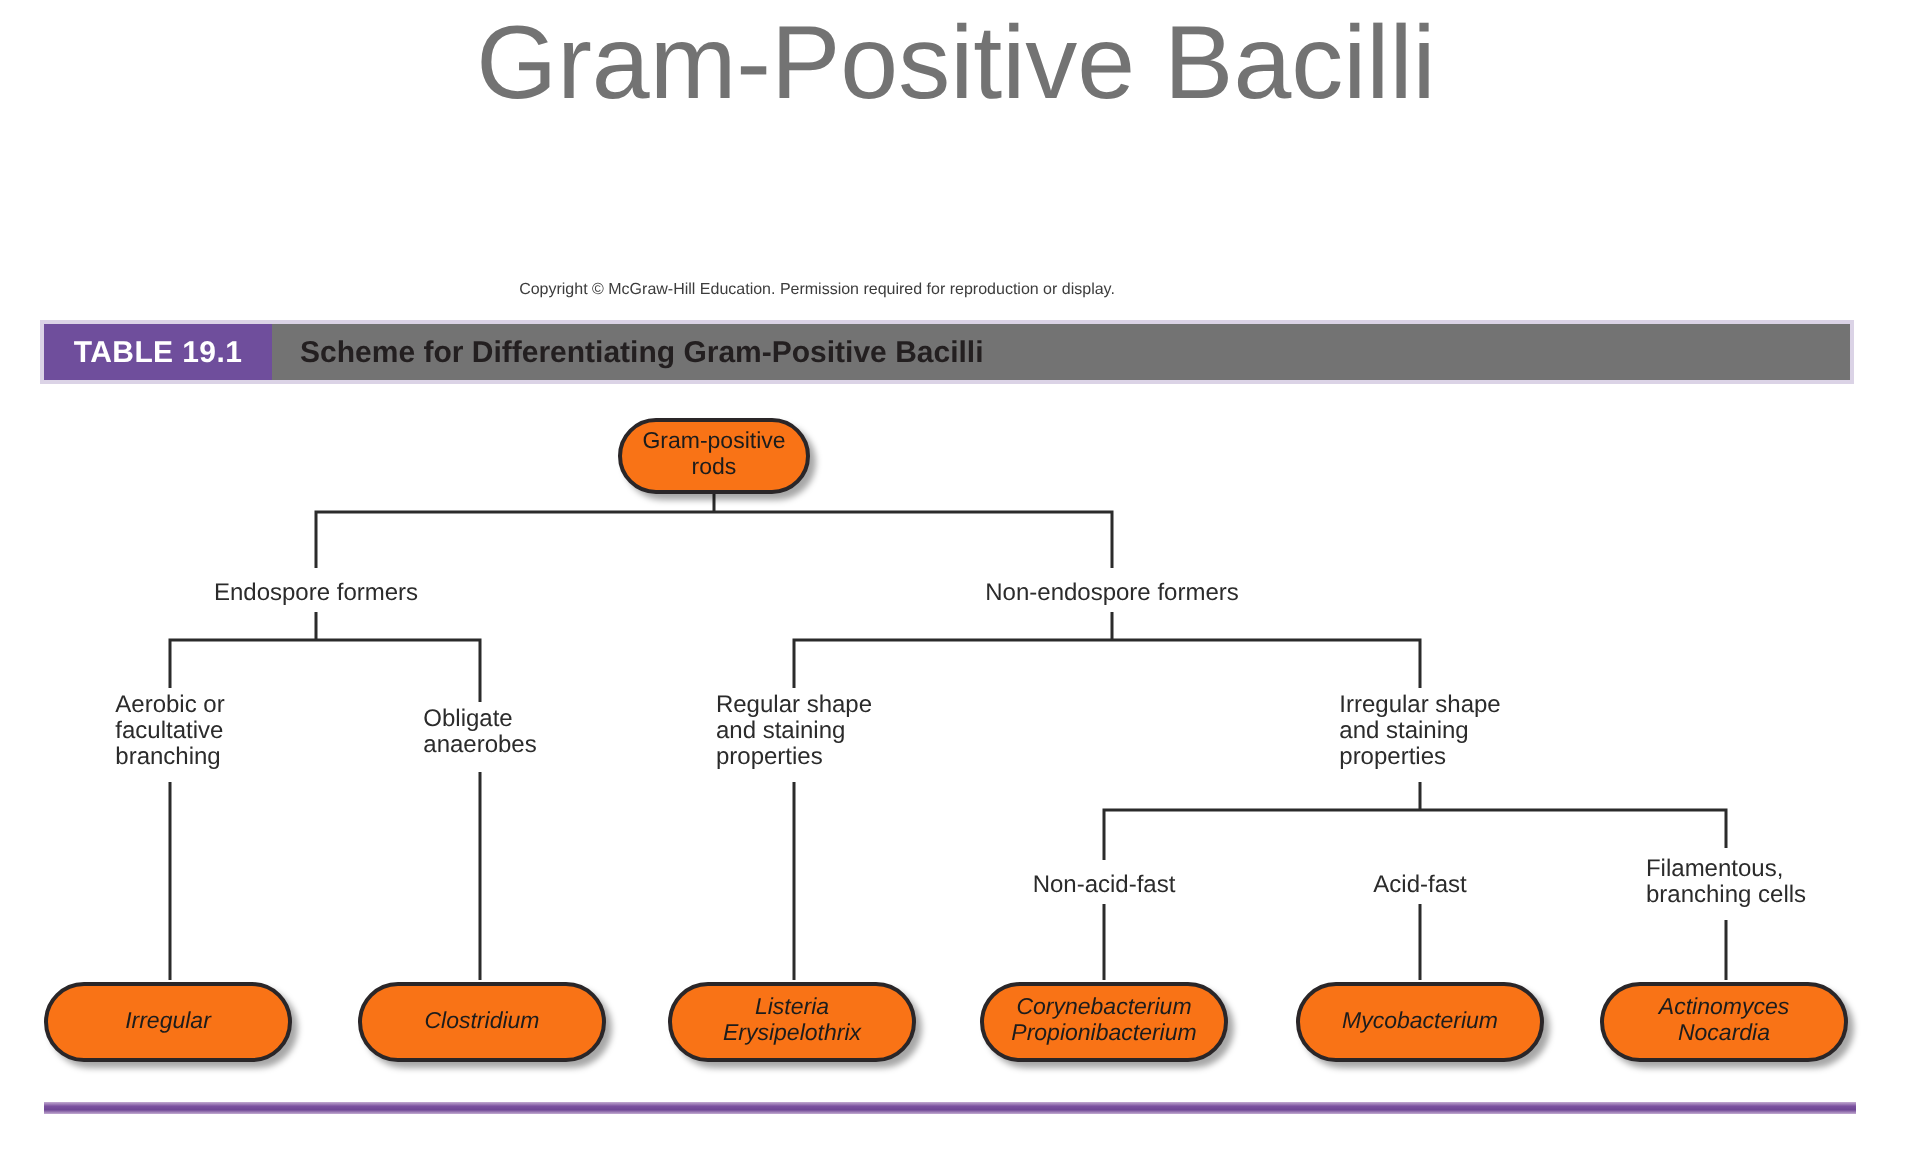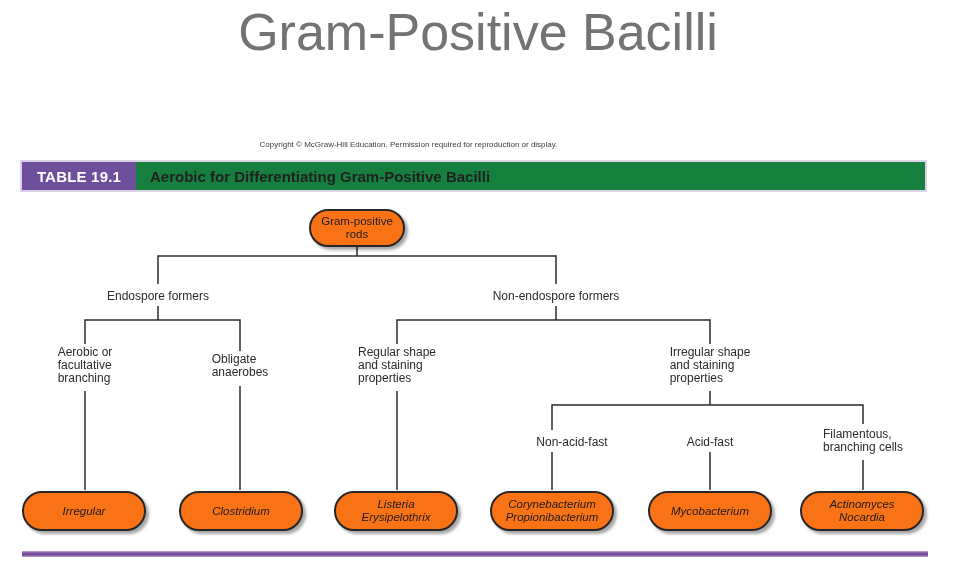--- a/index.html
+++ b/index.html
@@ -10,21 +10,21 @@
     position:absolute; top:2px; left:0; width:956px;
     text-align:center; font-size:52px; color:#737373;
   }
   .copyright {
     position:absolute; top:140px; left:0; width:817px;
     text-align:center; font-size:8px; color:#3c3c3c;
   }
 
   .table-header {
     position:absolute; left:20px; top:160px; width:907px; height:32px;
-    background:#15803d; border:2px solid #dbd3e6;
+    background:#737373; border:2px solid #dbd3e6;
     display:flex; align-items:stretch;
   }
   .table-tag {
     background:#6f4e9c; color:#ffffff; font-weight:bold; font-size:15px;
     flex:0 0 114px; display:flex; align-items:center; justify-content:center;
     letter-spacing:0.2px;
   }
   .table-caption {
     display:flex; align-items:center; padding-left:14px;
     font-weight:bold; font-size:15px; color:#231f20;
@@ -54,21 +54,21 @@
 </style>
 </head>
 <body>
 
 <div class="slide-title">Gram-Positive Bacilli</div>
 
 <div class="copyright">Copyright © McGraw-Hill Education. Permission required for reproduction or display.</div>
 
 <div class="table-header">
   <div class="table-tag">TABLE 19.1</div>
-  <div class="table-caption">Aerobic for Differentiating Gram-Positive Bacilli</div>
+  <div class="table-caption">Scheme for Differentiating Gram-Positive Bacilli</div>
 </div>
 
 <svg class="connectors" width="956" height="582" viewBox="0 0 956 582">
   <path fill="none" stroke="#2b2b2b" stroke-width="1.5" d="M357,247 V256
            M158,284 V256 H556 V284
            M158,306 V320 M85,344 V320 H240 V351
            M556,306 V320 M397,344 V320 H710 V344
            M85,391 V490 M240,386 V490 M397,391 V490
            M710,391 V405 M552,430 V405 H863 V424
            M552,452 V490 M710,452 V490 M863,460 V490"></path>
@@ -85,21 +85,21 @@
 branching</div>
 <div class="label" style="left:240px; top:353px;">Obligate
 anaerobes</div>
 <div class="label" style="left:397px; top:346px;">Regular shape
 and staining
 properties</div>
 <div class="label" style="left:710px; top:346px;">Irregular shape
 and staining
 properties</div>
 
-<div class="label" style="left:572px; top:436px;">Non-acid-fast</div>
+<div class="label" style="left:552px; top:436px;">Non-acid-fast</div>
 <div class="label" style="left:710px; top:436px;">Acid-fast</div>
 <div class="label" style="left:863px; top:428px;">Filamentous,
 branching cells</div>
 
 <div class="node leaf" style="left:22px;">Irregular</div>
 <div class="node leaf" style="left:179px;">Clostridium</div>
 <div class="node leaf" style="left:334px;">Listeria
 Erysipelothrix</div>
 <div class="node leaf" style="left:490px;">Corynebacterium
 Propionibacterium</div>

